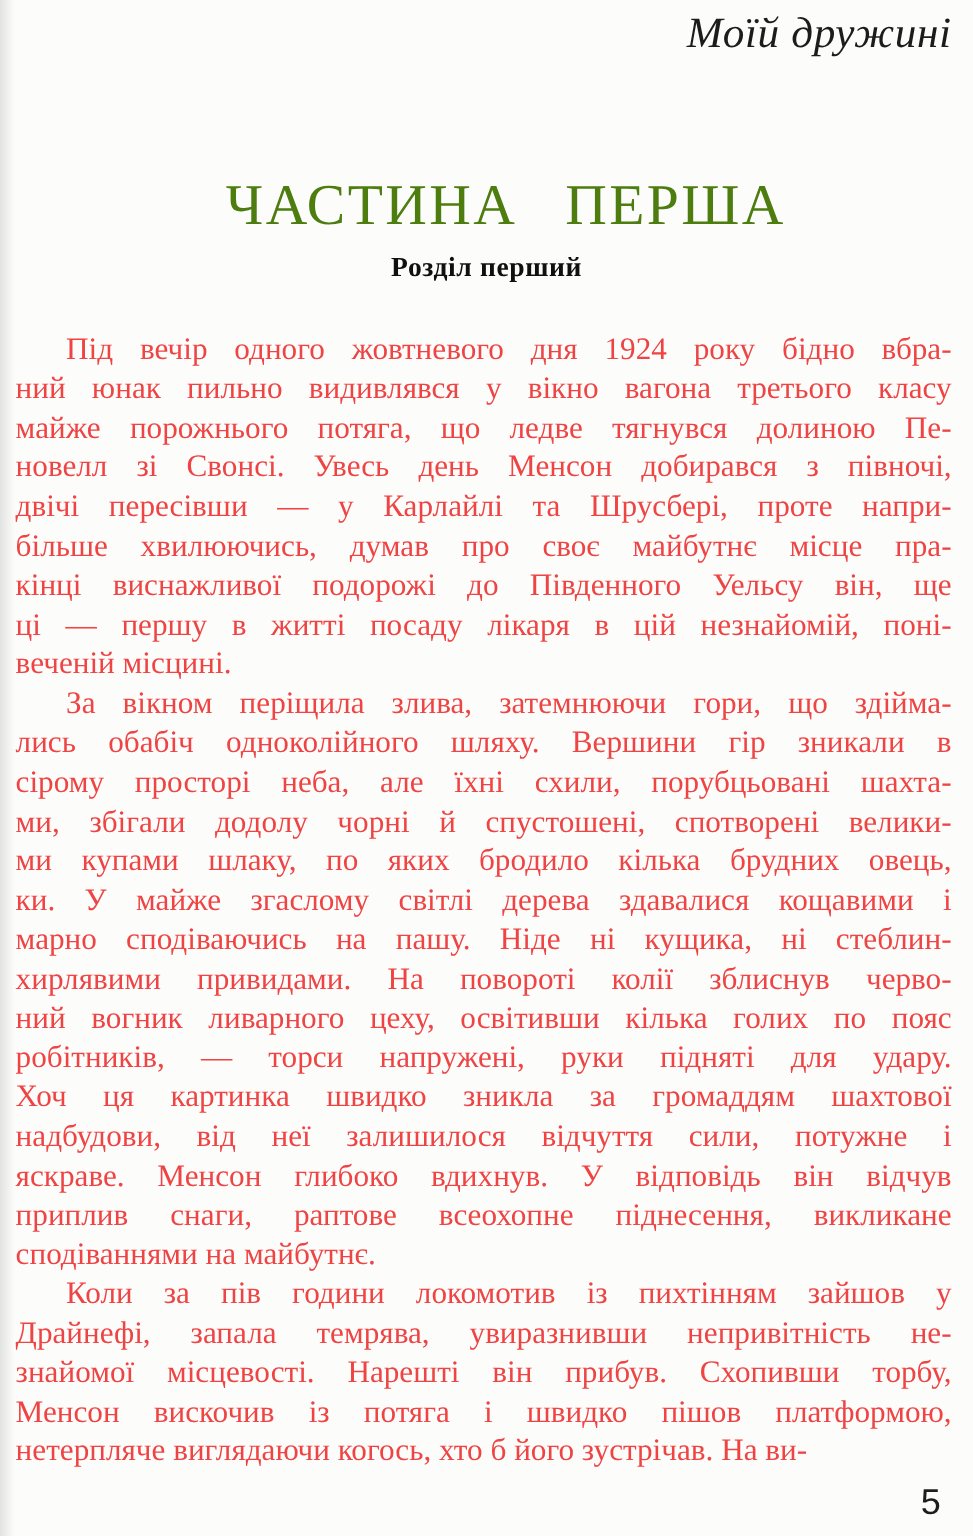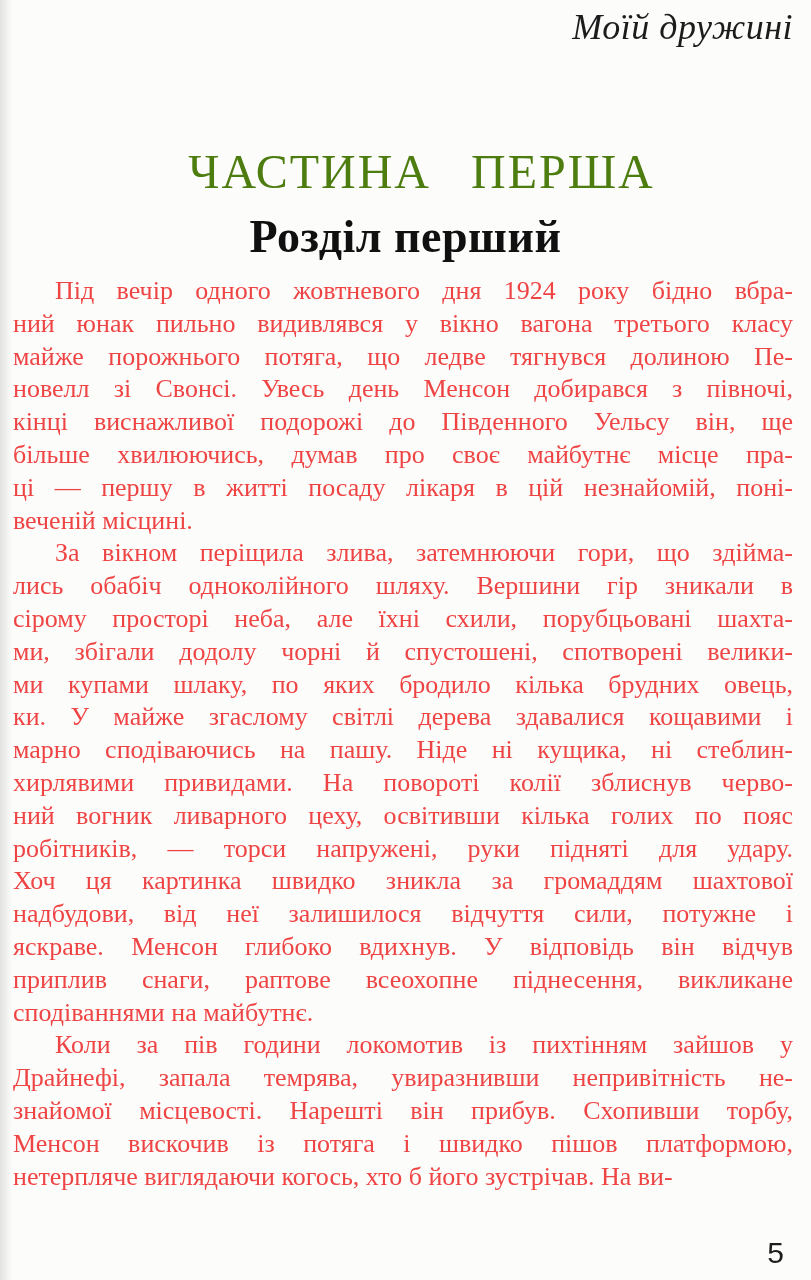--- a/index.html
+++ b/index.html
@@ -48,21 +48,21 @@
     word-spacing: 26px;
     color: #4d7c0f;
   }
   .chapter-title {
     position: absolute;
     top: 210px;
     left: 0;
     width: 100%;
     margin: 0;
     text-align: center;
-    font-size: 46px;
+    font-size: 23px;
     font-weight: bold;
     letter-spacing: 0.5px;
     color: #101010;
   }
   .body-text {
     position: absolute;
     top: 275px;
     left: 13px;
     right: 18px;
     font-size: 26px;
@@ -99,22 +99,23 @@
   <h1 class="part-title">ЧАСТИНА ПЕРША</h1>
 
   <h2 class="chapter-title">Розділ перший</h2>
 
   <div class="body-text">
       <div class="paragraph">
         <div class="ln first">Під вечір одного жовтневого дня 1924 року бідно вбра-</div>
         <div class="ln">ний юнак пильно видивлявся у вікно вагона третього класу</div>
         <div class="ln">майже порожнього потяга, що ледве тягнувся долиною Пе-</div>
         <div class="ln">новелл зі Свонсі. Увесь день Менсон добирався з півночі,</div>
+        <div class="ln">двічі пересівши — у Карлайлі та Шрусбері, проте напри-</div>
+        <div class="ln">більше хвилюючись, думав про своє майбутнє місце пра-</div>
         <div class="ln">кінці виснажливої подорожі до Південного Уельсу він, ще</div>
-        <div class="ln">більше хвилюючись, думав про своє майбутнє місце пра-</div>
         <div class="ln">ці — першу в житті посаду лікаря в цій незнайомій, поні-</div>
         <div class="ln last">веченій місцині.</div>
       </div>
       <div class="paragraph">
         <div class="ln first">За вікном періщила злива, затемнюючи гори, що здійма-</div>
         <div class="ln">лись обабіч одноколійного шляху. Вершини гір зникали в</div>
         <div class="ln">сірому просторі неба, але їхні схили, порубцьовані шахта-</div>
         <div class="ln">ми, збігали додолу чорні й спустошені, спотворені велики-</div>
         <div class="ln">ми купами шлаку, по яких бродило кілька брудних овець,</div>
         <div class="ln">ки. У майже згаслому світлі дерева здавалися кощавими і</div>

